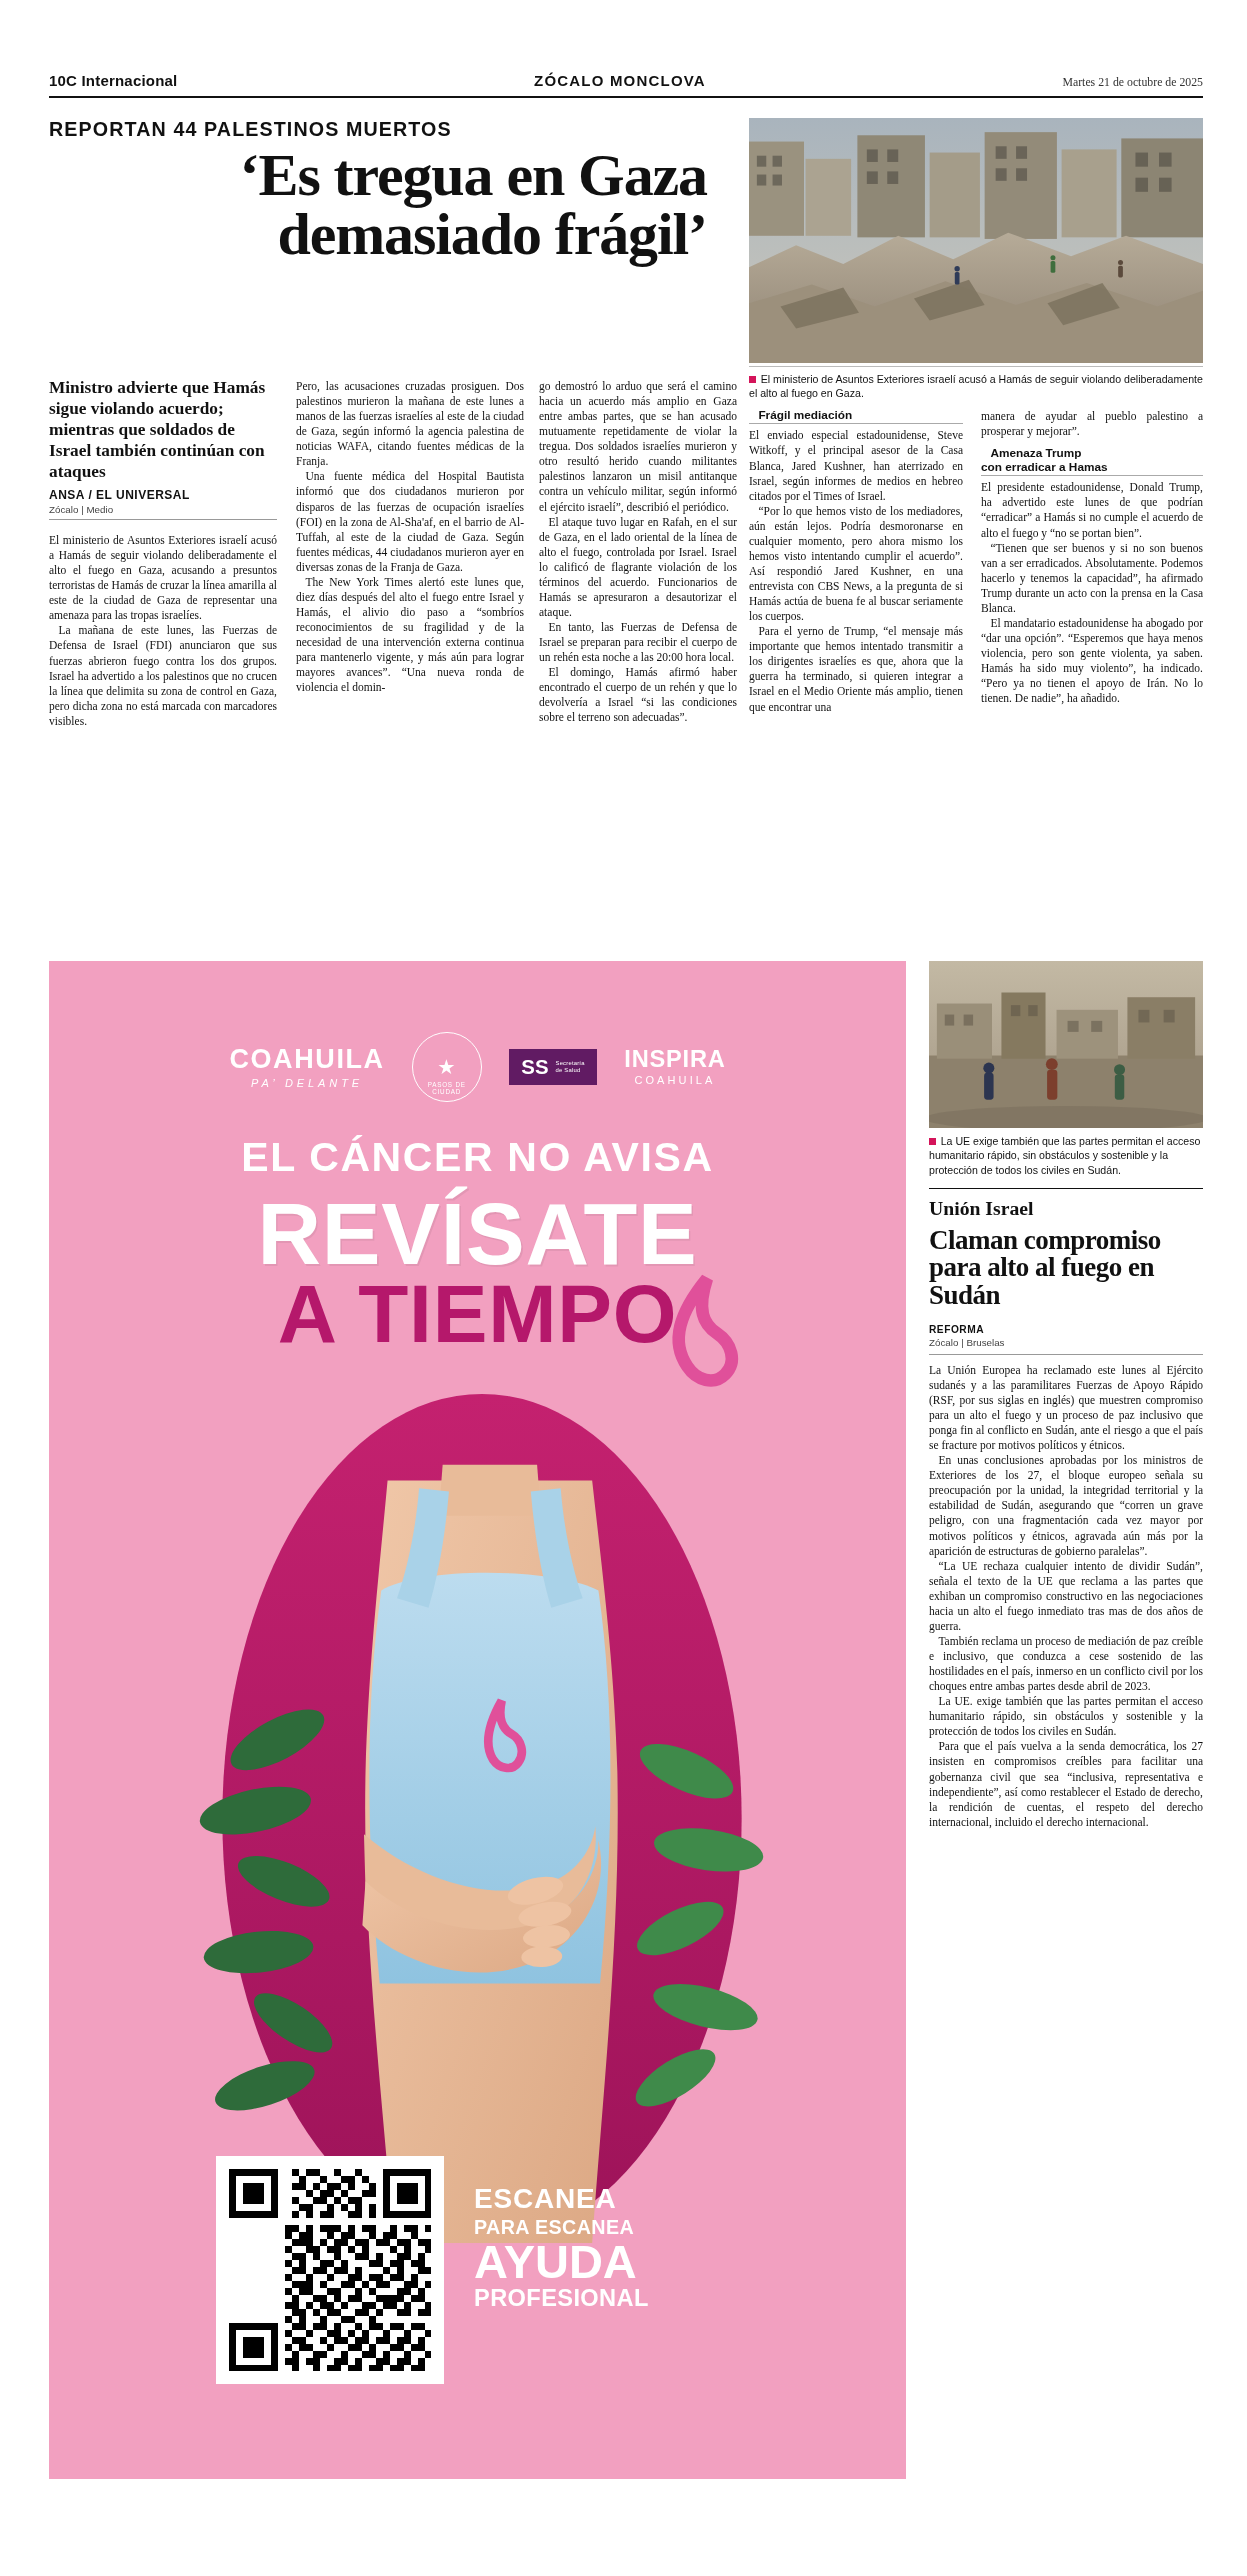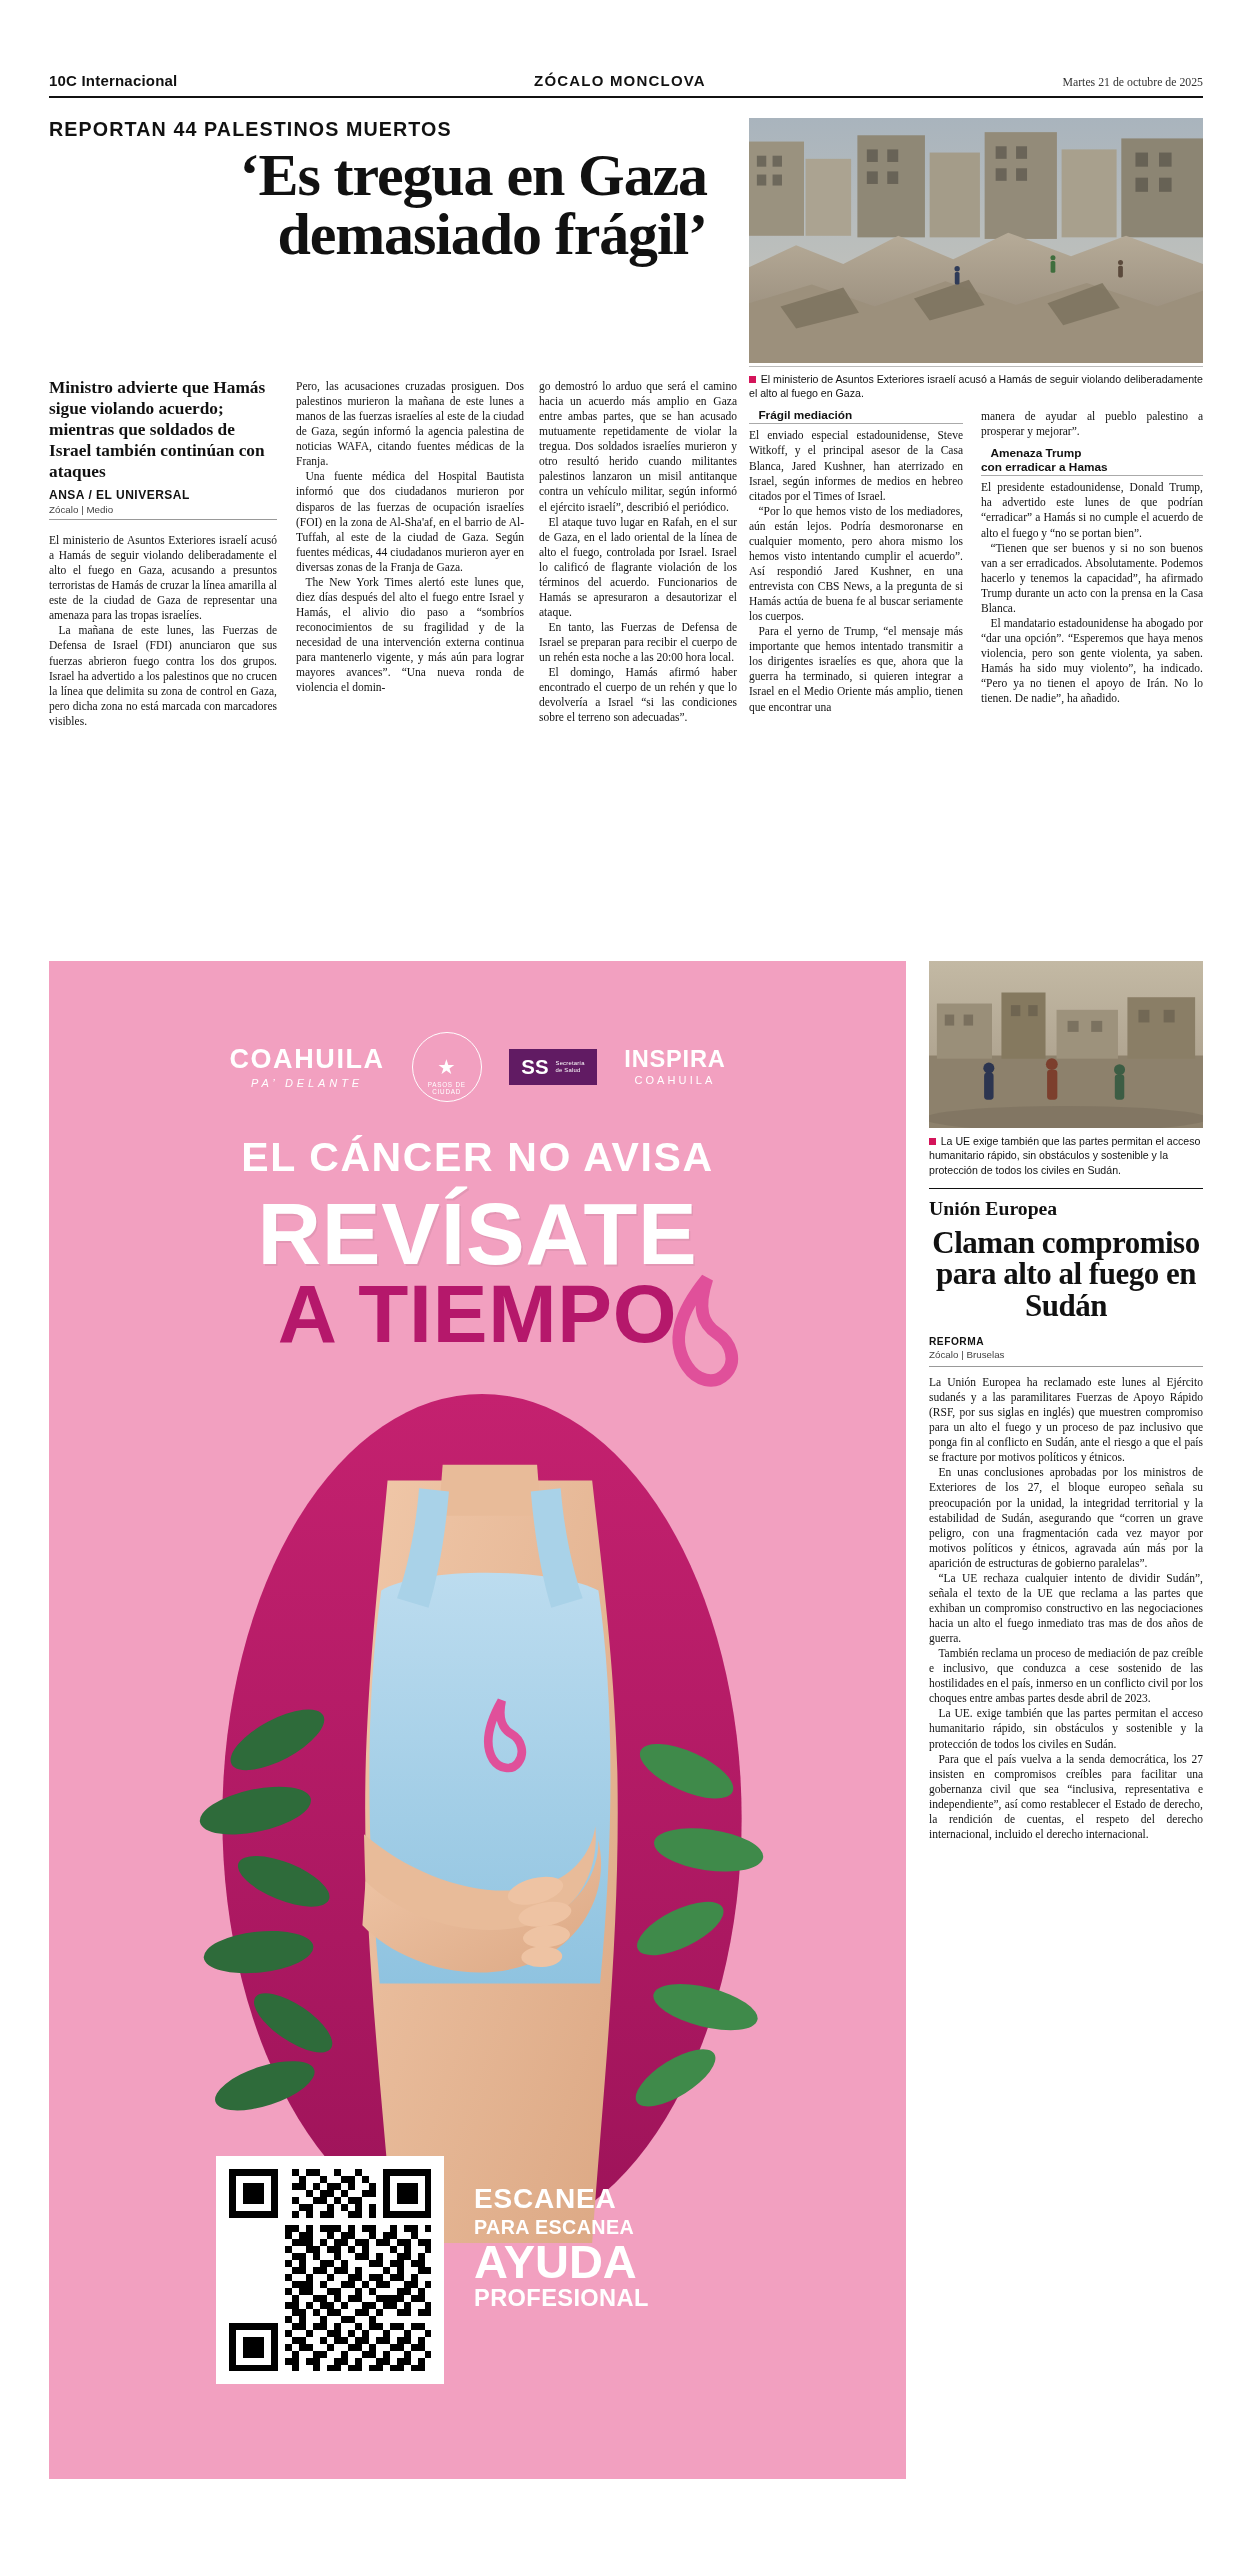--- a/index.html
+++ b/index.html
@@ -351,26 +351,25 @@
   }
   .rail-section {
     font-family: "Liberation Serif", serif;
     font-weight: bold;
     font-size: 19.7px;
     color: #111;
   }
   .rail-headline {
     font-family: "Liberation Serif", serif;
     font-weight: bold;
-    font-size: 31px;
+    font-size: 27px;
     line-height: 1.02;
     letter-spacing: -0.5px;
     margin-top: 6.3px;
     color: #111;
-    text-align: center;
   }
   .rail-byline {
     margin-top: 15px;
     font-family: "Liberation Sans", sans-serif;
   }
   .rail-byline .b1 { font-size: 10.2px; font-weight: bold; letter-spacing: 0.5px;}
   .rail-byline .b2 { font-size: 9.8px; color:#444; margin-top: 1.6px;}
   .rail-byline-rule { height: 0.8px; background: #999; margin: 6.3px 0 7.9px 0; }
   .rail-body {
     font-family: "Liberation Serif", serif;
@@ -659,21 +658,21 @@
           <rect x="236" y="144" width="12" height="32" rx="4"></rect>
           <circle cx="242" cy="138" r="7"></circle>
         </g>
         <ellipse cx="174" cy="200" rx="180" ry="16" fill="#7d7260" opacity=".7"></ellipse>
       </svg>
     </div>
     <div class="rail-caption">
       <span class="sq"></span><span>La UE exige también que las partes permitan el acceso humanitario rápido, sin obstáculos y sostenible y la protección de todos los civiles en Sudán.</span>
     </div>
     <div class="rail-rule"></div>
-    <div class="rail-section">Unión Europea</div>
+    <div class="rail-section">Unión Israel</div>
     <div class="rail-headline">Claman compromiso para alto al fuego en Sudán</div>
     <div class="rail-byline">
       <div class="b1">REFORMA</div>
       <div class="b2">Zócalo | Bruselas</div>
     </div>
     <div class="rail-byline-rule"></div>
     <div class="rail-body">
       <p class="first">La Unión Europea ha reclamado este lunes al Ejército sudanés y a las paramilitares Fuerzas de Apoyo Rápido (RSF, por sus siglas en inglés) que muestren compromiso para un alto el fuego y un proceso de paz inclusivo que ponga fin al conflicto en Sudán, ante el riesgo a que el país se fracture por motivos políticos y étnicos.</p>
       <p>En unas conclusiones aprobadas por los ministros de Exteriores de los 27, el bloque europeo señala su preocupación por la unidad, la integridad territorial y la estabilidad de Sudán, asegurando que “corren un grave peligro, con una fragmentación cada vez mayor por motivos políticos y étnicos, agravada aún más por la aparición de estructuras de gobierno paralelas”.</p>
       <p>“La UE rechaza cualquier intento de dividir Sudán”, señala el texto de la UE que reclama a las partes que exhiban un compromiso constructivo en las negociaciones hacia un alto el fuego inmediato tras mas de dos años de guerra.</p>

